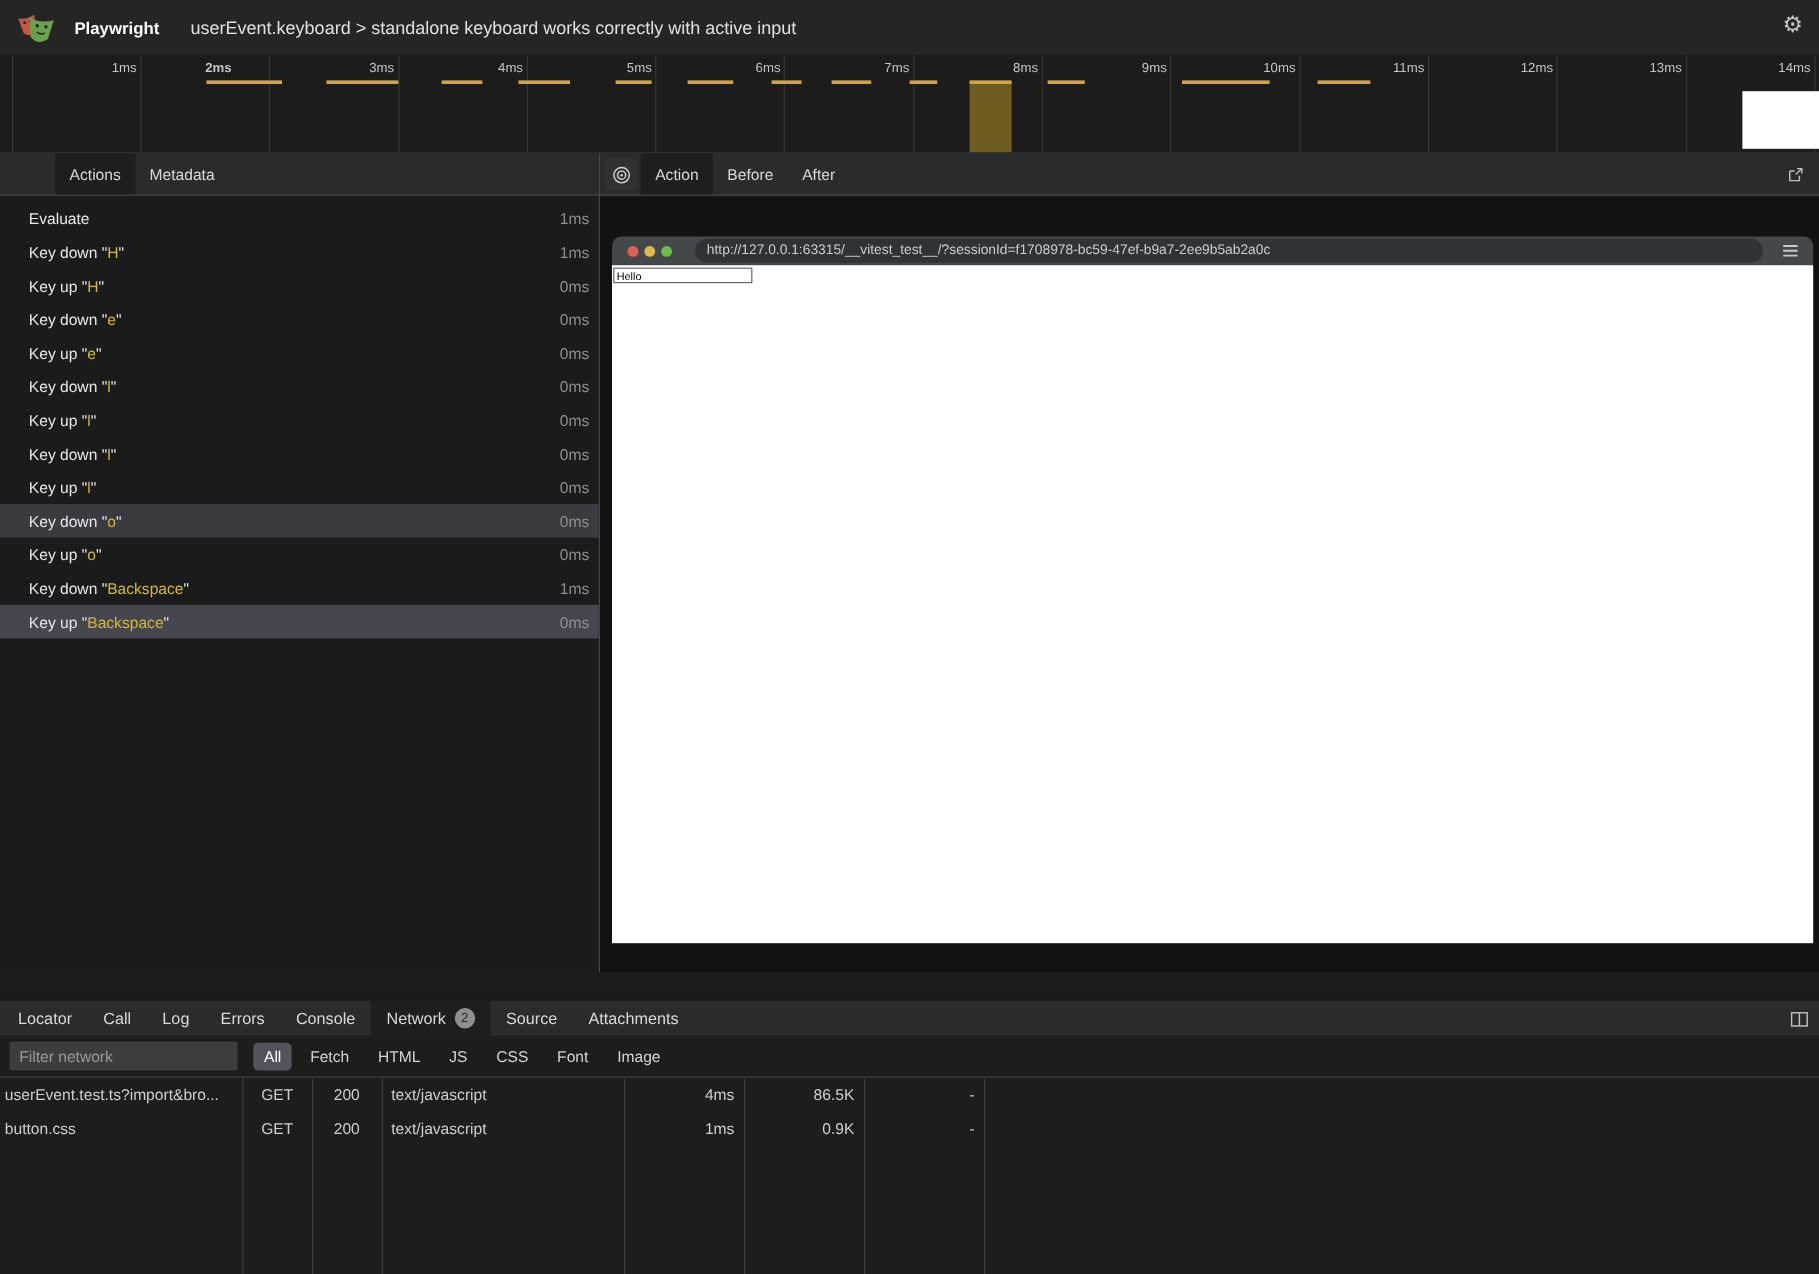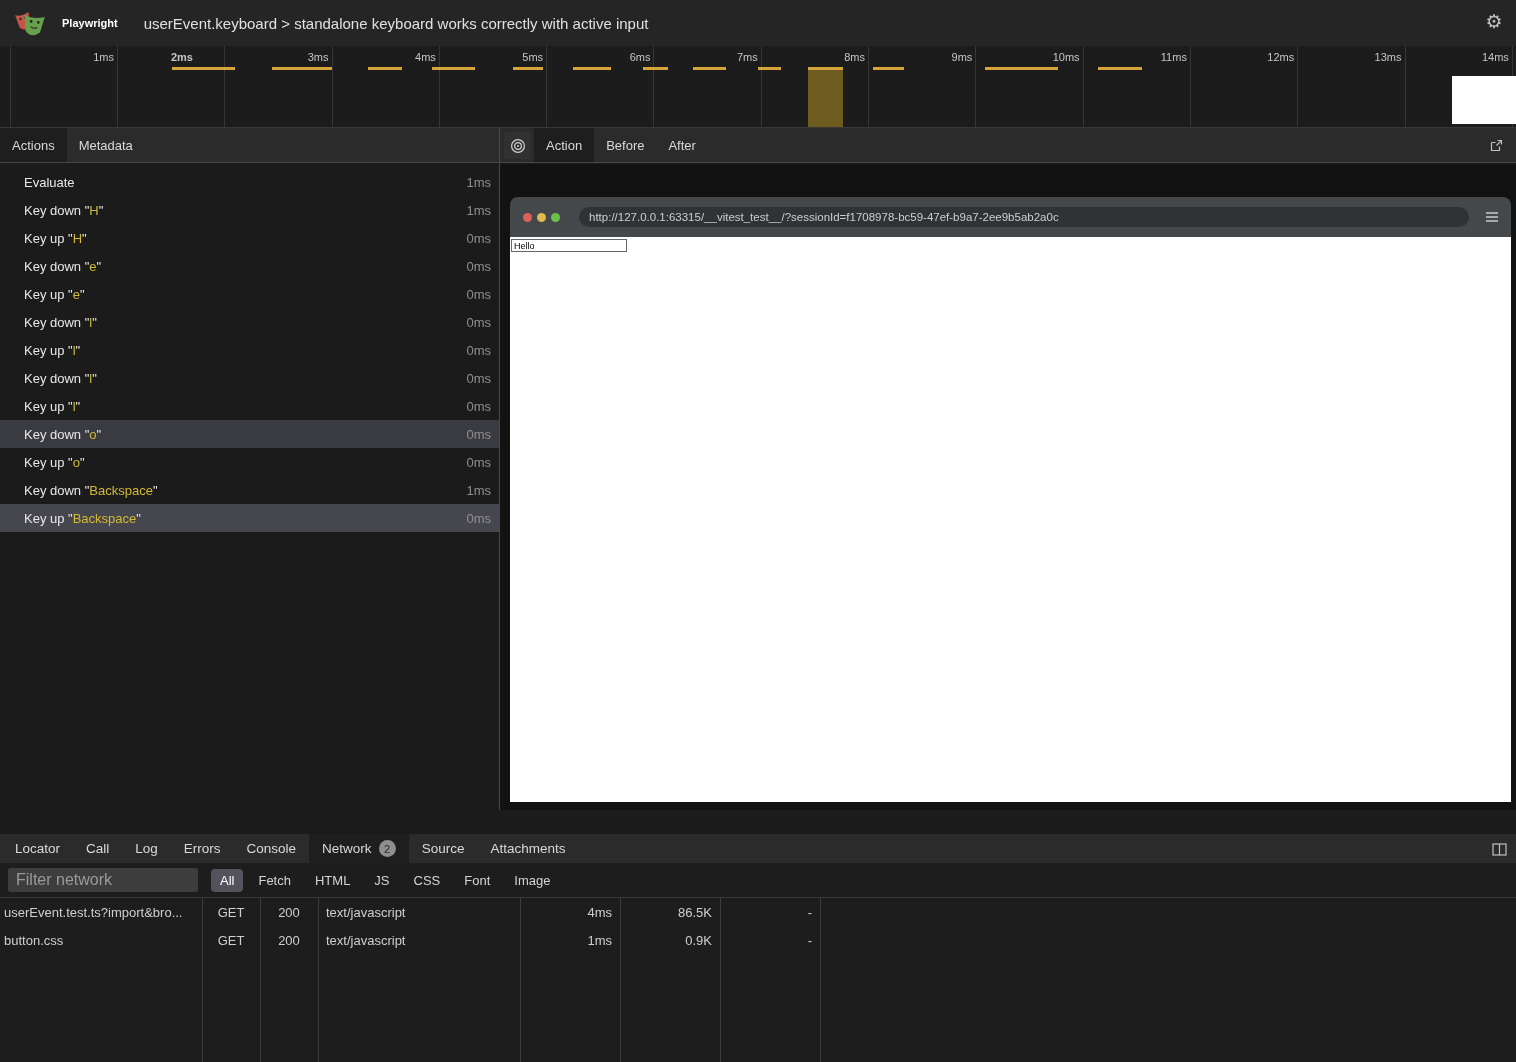--- a/index.html
+++ b/index.html
@@ -8,79 +8,79 @@
     --yellow:#d3ba34; --orange:#d7a43a; --olive:#6e5b20;
     --hover:#3a3a41; --sel:#46464e; --tline:#363636;
   }
   *{box-sizing:border-box; margin:0; padding:0;}
   body{font-family:"Liberation Sans", sans-serif; background:#000;}
   .app{position:relative; width:1516px; height:1062px; overflow:hidden; background:var(--listbg); color:var(--text);}
 
   
   .topbar{position:absolute; left:0; top:0; width:1516px; height:46px; background:var(--topbar); display:flex; align-items:center;}
   .logo{margin-left:14px; width:32px; height:32px; flex:0 0 auto;}
-  .apptitle{margin-left:16px; font-size:11px; font-weight:bold; color:#fff;}
+  .apptitle{margin-left:16px; font-size:14px; font-weight:bold; color:#fff;}
   .breadcrumb{margin-left:26px; font-size:15px; color:#e0e0e0; white-space:nowrap;}
   .gear{position:absolute; right:11px; top:11px; width:22px; height:22px; font-size:19px; line-height:22px; text-align:center; color:#c2c2c2; cursor:pointer;}
 
   
   .timeline{position:absolute; left:0; top:46px; width:1516px; height:82px; background:#1c1c1c; border-bottom:1px solid #383838; overflow:hidden;}
   .tl-grid{position:absolute; top:0; bottom:0; width:1px; background:var(--tline);}
   .tl-label{position:absolute; top:5px; font-size:11px; color:#c6c6c6;}
   .tl-bar{position:absolute; top:21px; height:3px; background:var(--orange);}
   .tl-selbar{position:absolute; top:22px; bottom:0; background:var(--olive);}
   .tl-thumb{position:absolute; left:1452px; top:30px; width:64px; height:48px; background:#ffffff;}
 
   
   .main{position:absolute; left:0; top:128px; width:1516px; height:682px;}
   .vdivider{position:absolute; left:499px; top:0; bottom:0; width:1px; background:var(--line);}
 
   .panel-tabs{position:absolute; top:0; height:35px; background:var(--bar); border-bottom:1px solid var(--line); display:flex; align-items:stretch;}
-  .left-tabs{left:0; width:499px;}
+  .left-tabs{left:0; width:499px;padding-left:46px;}
   .right-tabs{left:500px; width:1016px;}
   .tab{display:flex; align-items:center; padding:0 12px; font-size:13px; color:#d9d9d9; cursor:pointer; white-space:nowrap;}
   .tab.sel{background:var(--tabsel);}
 
   .iconbtn{display:flex; align-items:center; justify-content:center; width:27px; height:27px; margin:4px 3px 4px 4px; background:#313131; border-radius:3px; cursor:pointer;}
   .right-tabs .spacer{flex:1;}
   .extbtn{display:flex; align-items:center; justify-content:center; width:24px; height:24px; margin:5px 8px 0 0; cursor:pointer;}
 
   
   .actions-list{position:absolute; left:0; top:36px; width:499px; bottom:0; overflow:hidden; padding-top:4px; background:var(--listbg);text-align:right;}
   .arow{display:flex; align-items:center; height:28px; padding-left:24px; font-size:13px; color:var(--text); cursor:pointer;}
   .arow .key{color:var(--yellow);}
   .arow .dur{margin-left:auto; padding-right:8px; color:var(--dim);}
   .arow.hover{background:var(--hover);}
   .arow.sel{background:var(--sel);}
 
   
   .snapshot{position:absolute; left:500px; top:36px; width:1016px; bottom:0; background:var(--snapbg);}
   .bwindow{position:absolute; left:10px; top:33px; width:1001px; height:593px;}
-  .chrome{height:40px; background:#45484b; border-radius:8px 8px 0 0; display:flex; align-items:center; padding:0 10px;}
+  .chrome{height:24px; background:#45484b; border-radius:8px 8px 0 0; display:flex; align-items:center; padding:0 10px;}
   .dots{display:flex; gap:5px; margin-left:3px;}
   .dot{width:9px; height:9px; border-radius:50%;}
   .dot.r{background:#e06055;} .dot.y{background:#e0b84e;} .dot.g{background:#6cc04a;}
   .urlpill{flex:1; height:20px; margin-left:19px; margin-right:14px; background:#303335; border-radius:10px; display:flex; align-items:center; padding:0 10px; overflow:hidden;}
   .urltext{font-size:11.5px; color:#cccdce; white-space:nowrap;}
   .menubtn{width:18px; height:18px; display:flex; align-items:center; justify-content:center; cursor:pointer;}
   .page{position:relative; height:565px; background:#ffffff;}
   .page input{position:absolute; left:1px; top:2px; width:116px; height:13px; font-size:9px; font-family:"Liberation Sans", sans-serif; padding:0 2px; border:1px solid #666; background:#fff; color:#000;}
 
   
   .strip{position:absolute; left:0; top:810px; width:1516px; height:12px; background:#1c1c1c;}
 
   
   .bottom{position:absolute; left:0; top:822px; width:1516px; height:240px; background:#1d1d1d;margin-top:12px;}
   .btabs{position:relative; height:29px; background:var(--bar); display:flex; align-items:stretch; padding-left:2px;}
   .btabs .tab{padding:0 13px; font-size:13.5px;}
   .badge{display:inline-flex; align-items:center; justify-content:center; width:17px; height:17px; margin-left:7px; border-radius:50%; background:#8f8f8f; color:#2b2b2b; font-size:11px;}
   .colsbtn{position:absolute; right:6px; top:4px; width:22px; height:22px; display:flex; align-items:center; justify-content:center; cursor:pointer;}
 
   .filterrow{height:34px; display:flex; align-items:center;}
-  .filterinput{margin-left:8px; width:190px; height:24px; background:#3d3d3d; border:none; outline:none; border-radius:2px; color:#dddddd; font-size:16px; padding:0 8px; font-family:"Liberation Sans", sans-serif;}
+  .filterinput{margin-left:8px; width:190px; height:24px; background:#3d3d3d; border:none; outline:none; border-radius:2px; color:#dddddd; font-size:13px; padding:0 8px; font-family:"Liberation Sans", sans-serif;}
   .filterinput::placeholder{color:#9a9a9a;}
   .chips{display:flex; align-items:center; margin-left:13px; gap:6px;}
   .chip{padding:4px 9px; font-size:13px; color:#d4d4d4; border-radius:4px; cursor:pointer;}
   .chip.sel{background:#53535c; color:#ffffff;}
 
   .nettable{position:relative; height:177px; border-top:1px solid #3a3a3a;}
   .vsep{position:absolute; top:0; bottom:0; width:1px; background:#3c3c3c;}
   .trow{display:grid; grid-template-columns:202px 58px 58px 202px 100px 100px 100px 1fr; align-items:center; font-size:13px; color:#cfcfcf;}
   .trow.head{height:27px; border-bottom:1px solid #3c3c3c; color:#e2e2e2;}
   .trow.data{height:28px;}

